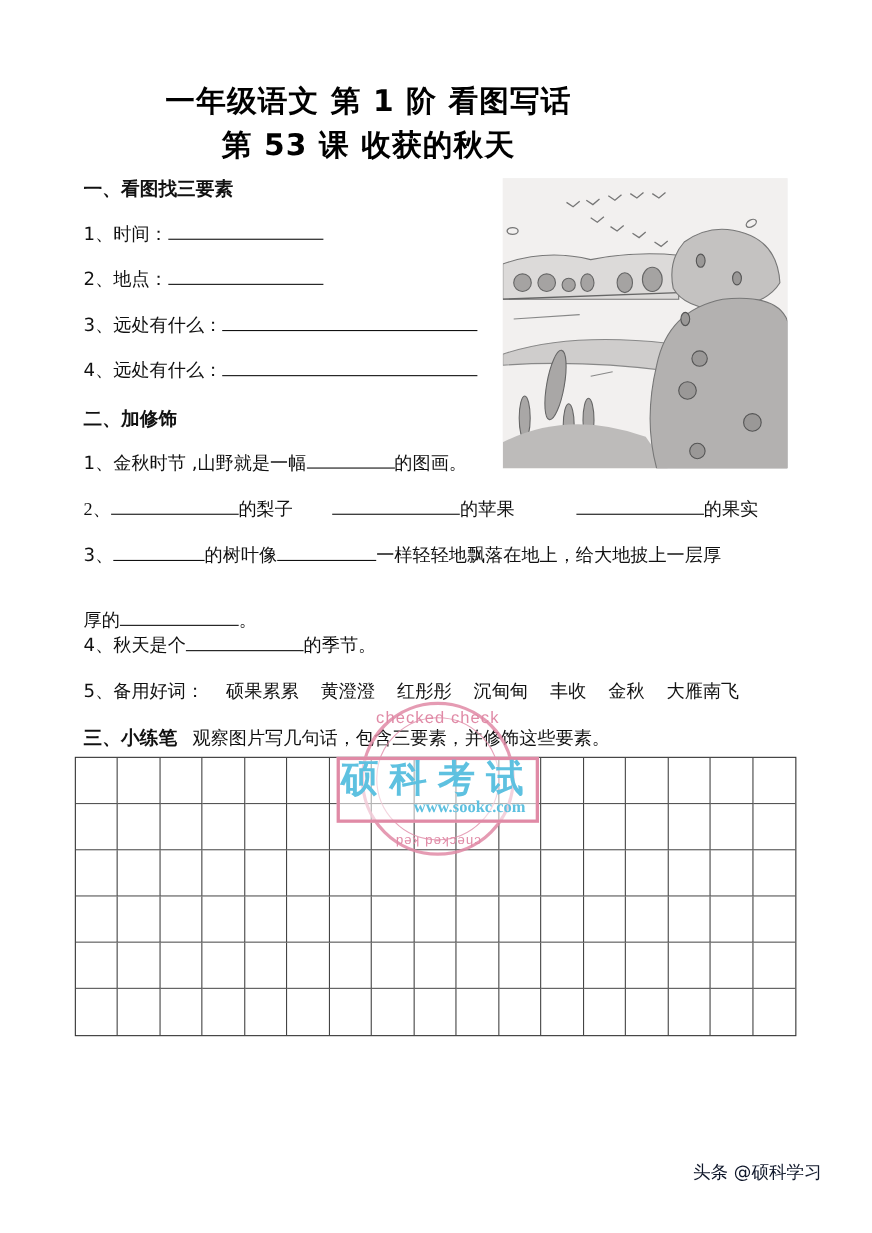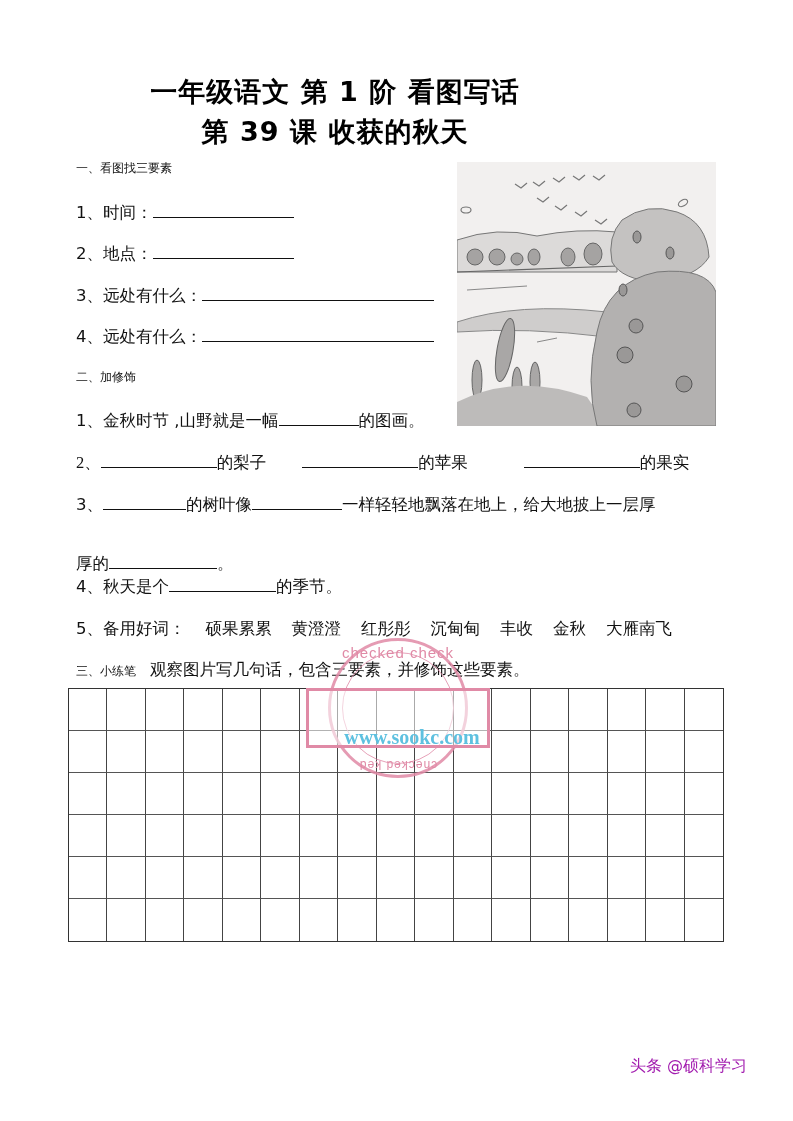--- a/index.html
+++ b/index.html
@@ -3,55 +3,55 @@
 <meta charset="utf-8">
 <style>
   html, body { margin:0; padding:0; background:#ffffff; }
   body { width:793px; height:1121px; position:relative; overflow:hidden;
          font-family:"DejaVu Sans", "Liberation Sans", sans-serif; color:#111; }
   .title { position:absolute; left:0; width:670px; text-align:center; font-weight:bold;
            font-size:27px; letter-spacing:1px; color:#000; }
   .t1 { top:74px; }
   .t2 { top:114px; }
   .line { position:absolute; left:76px; font-size:16.5px; white-space:nowrap; color:#111; }
-  .heading { font-weight:normal; font-size:12px; }
+  .heading { font-weight:bold; font-size:17px; }
   .blank { display:inline-block; border-bottom:1.3px solid #111; height:14px; vertical-align:baseline; }
   .sp { display:inline-block; }
   .picture { position:absolute; left:457px; top:162px; width:259px; height:264px;
              background:#f1efee; overflow:hidden; }
   .grid { position:absolute; left:68px; top:688px; width:656px; height:254px;
           border:1.5px solid #333; box-sizing:border-box; display:grid;
           grid-template-columns:repeat(17, 1fr); grid-template-rows:repeat(6, 1fr); }
   .cell { border-right:1.3px solid #444; border-bottom:1.8px solid #555; box-sizing:border-box; }
   .cell.lastcol { border-right:none; }
   .cell.lastrow { border-bottom:none; }
   .stamp { position:absolute; left:298px; top:634px; width:200px; height:170px; pointer-events:none; }
   .stamp-circle { position:absolute; left:30px; top:4px; width:140px; height:140px; border:3px solid #e08aa6;
                   border-radius:50%; opacity:0.85; box-sizing:border-box; }
   .stamp-inner { position:absolute; left:44px; top:18px; width:112px; height:112px; border:1.5px solid #e08aa6;
                  border-radius:50%; opacity:0.8; box-sizing:border-box; }
   .stamp-box { position:absolute; left:8px; top:54px; width:184px; height:60px; border:3px solid #e08aa6;
                background:rgba(255,255,255,0.55); box-sizing:border-box; }
   .stamp-cn { position:absolute; left:8px; top:54px; width:184px; text-align:center; font-weight:bold;
               font-size:34px; letter-spacing:10px; color:#5ec1e0; font-family:"DejaVu Serif", serif; line-height:40px; }
-  .stamp-url { position:absolute; left:6px; top:92px; width:216px; text-align:center; font-weight:bold;
-               font-size:20px; color:#5ec1e0; font-family:"Liberation Serif", serif; }
+  .stamp-url { position:absolute; left:21px; top:92px; width:216px; text-align:center; font-weight:bold;
+               font-size:15px; color:#5ec1e0; font-family:"Liberation Serif", serif; }
   .stamp-top { position:absolute; left:0; top:10px; width:200px; text-align:center; font-size:15px; color:#e08aa6;
                font-family:"Liberation Sans", sans-serif; letter-spacing:1px; }
   .stamp-bot { position:absolute; left:0; top:124px; width:200px; text-align:center; font-size:12px; color:#e08aa6;
                transform:rotate(180deg); font-family:"Liberation Sans", sans-serif; letter-spacing:1px; }
-  .footer { position:absolute; left:630px; top:1056px; font-size:16px; color:#a21caf; }
+  .footer { position:absolute; left:630px; top:1056px; font-size:16px; color:#0f172a; }
 </style>
 </head>
 <body>
 
 <div>
 
   <div class="title t1">一年级语文  第 1 阶  看图写话</div>
-  <div class="title t2">第 39 课  收获的秋天</div>
+  <div class="title t2">第 53 课  收获的秋天</div>
 
   <div class="line heading" style="top:160px;">一、看图找三要素</div>
 
   <div class="line" style="top:202px;">
     <span>1、时间：</span><span class="blank" style="width:141px;"></span>
   </div>
   <div class="line" style="top:243px;">
     <span>2、地点：</span><span class="blank" style="width:141px;"></span>
   </div>
   <div class="line" style="top:285px;">
@@ -251,17 +251,18 @@
       <div class="cell lastrow"></div>
       <div class="cell lastcol lastrow"></div>
     </div>
 
   <div class="stamp">
     <div class="stamp-circle"></div>
     <div class="stamp-inner"></div>
     <div class="stamp-top">checked  check</div>
     <div class="stamp-bot">checked  ked</div>
     <div class="stamp-box"></div>
+    <div class="stamp-cn">硕科考试</div>
     <div class="stamp-url">www.sookc.com</div>
   </div>
 
   <div class="footer">头条 @硕科学习</div>
 </div>
 
 </body></html>

